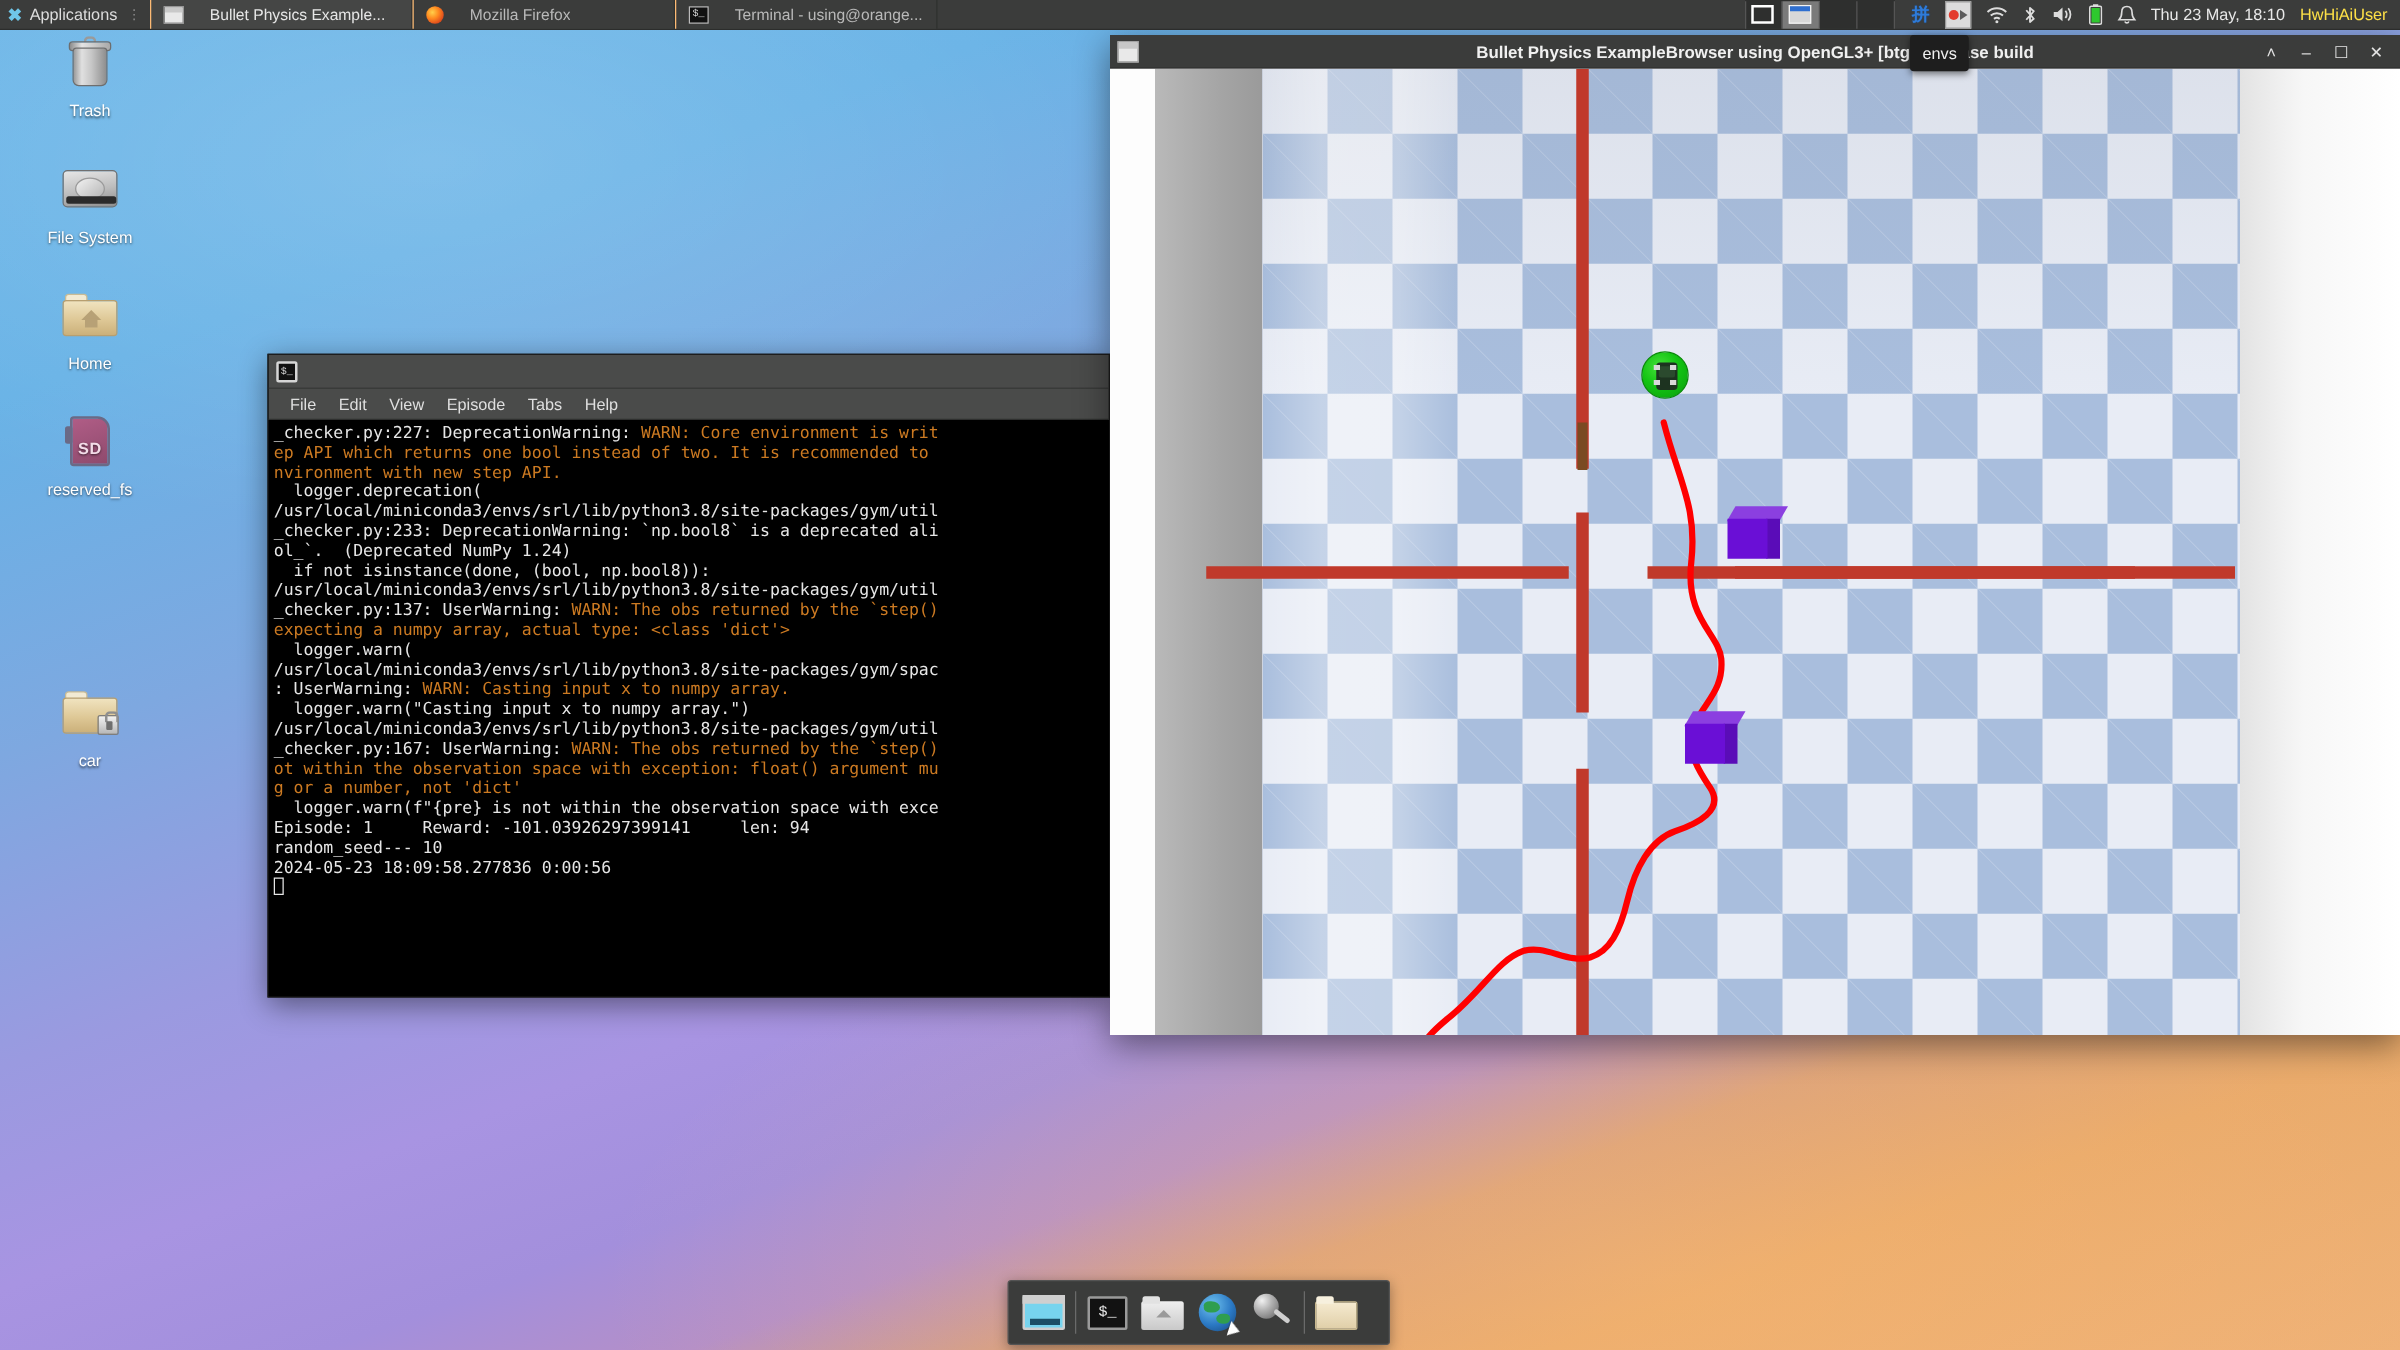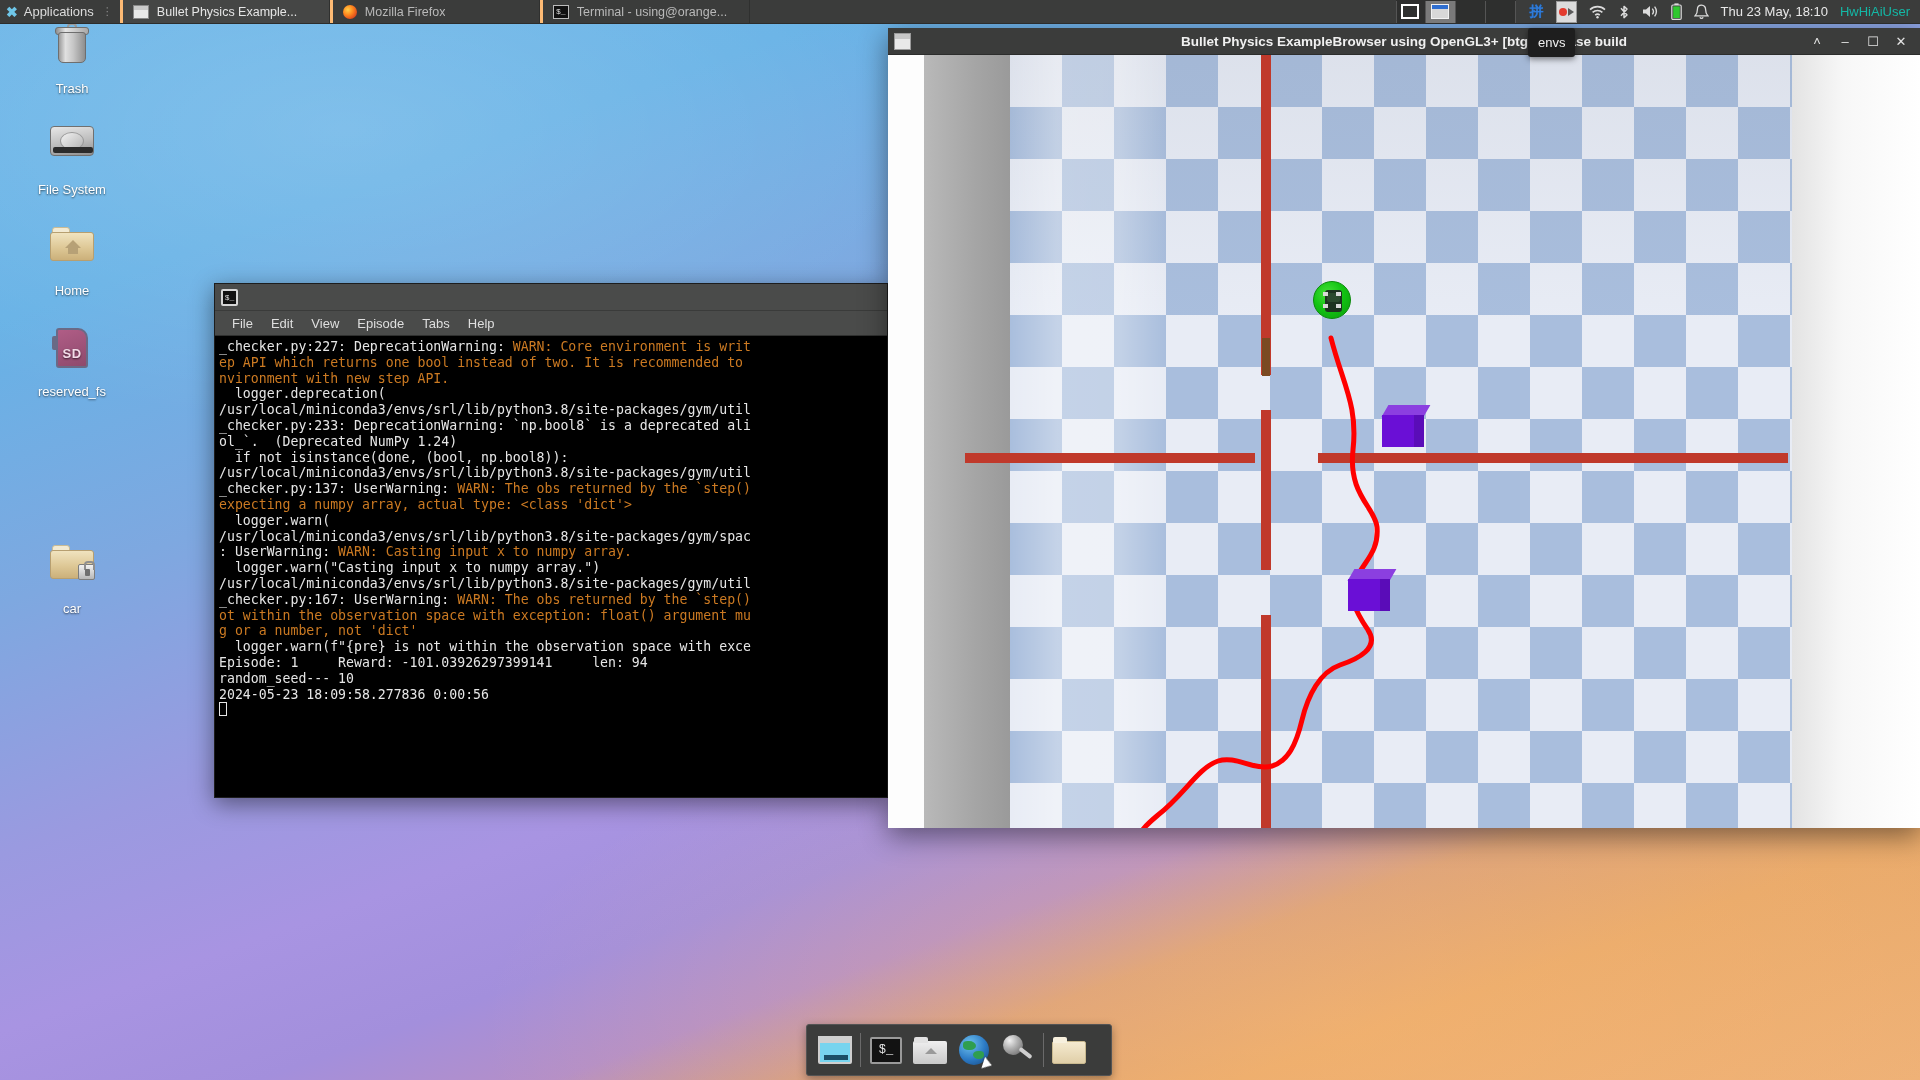--- a/index.html
+++ b/index.html
@@ -36,23 +36,23 @@
     border-bottom: 1px solid #2c2d2c;
   }
   .applications {
     display: flex; align-items: center; gap: 6px;
     padding: 0 8px 0 6px; white-space: nowrap;
   }
   .app-x { color: #6fc6e8; font-weight: bold; font-size: 14px; line-height: 1; }
   .panel-handle { color: #8b8b8b; font-size: 11px; letter-spacing: -1px; padding-left: 2px;}
   .tasklist { display: flex; align-items: stretch; flex: 0 0 auto; }
   .task {
-    display: flex; align-items: center; gap: 8px;
+    display: flex; align-items: center; gap: 21px;
     padding: 0 10px; min-width: 210px; max-width: 225px;
-    border-left: 3px solid #fdba74; border-right: 1px solid #2f302f;
+    border-left: 1px solid #fdba74; border-right: 1px solid #2f302f;
     background: #454645; color: #e6e6e6;
     overflow: hidden; white-space: nowrap;
   }
   .task.inactive { background: #3b3c3b; color: #b9b9b9; }
   .task-label { overflow: hidden; text-overflow: ellipsis; font-size: 12.5px; }
   .task-icon { width: 16px; height: 14px; flex: 0 0 auto; position: relative; }
   .ic-window { background: #e9e9e9; border: 1px solid #888; }
   .ic-window::before { content:""; position:absolute; left:0; right:0; top:0; height:4px; background:#c9c9c9; }
   .ic-firefox {
     border-radius: 50%;
@@ -77,30 +77,30 @@
   }
 
   .tray { display:flex; align-items:center; gap:12px; padding: 0 10px 0 14px; }
   .tray-item { display:flex; align-items:center; height:22px; }
   .ime { color:#2f7bd8; font-weight:bold; font-size:14px;
          font-family:"DejaVu Sans", sans-serif; text-shadow:0 0 1px #1a5fb4; }
   .kazam-tray { background:#dcdcdc; padding:1px 2px; border:1px solid #9b9b9b; display:flex; align-items:center; gap:1px;}
   .kazam-dot { width:8px; height:8px; border-radius:50%; background:#e33b2e; }
   .kazam-cam { width:0;height:0;border-top:4px solid transparent;border-bottom:4px solid transparent;border-left:6px solid #5b5b5b;}
   .clock { font-size: 13px; color: #e8e8e8; white-space: nowrap; }
-  .user { font-size: 13px; color: #14b8a6; white-space: nowrap; }
+  .user { font-size: 13px; color: #fde047; white-space: nowrap; }
 
   
   .desk-icons { position: absolute; top: 25px; left: 14px; width: 130px; z-index: 10; }
   .desk-icon {
     width: 116px; margin-bottom: 30px; text-align: center;
     color: #ffffff; font-size: 13px;
     text-shadow: 0 1px 2px rgba(0,0,0,.65);
   }
-  .desk-icon .glyph { height: 50px; display:flex; align-items:flex-start; justify-content:center; margin-bottom:6px; }
+  .desk-icon .glyph { height: 50px; display:flex; align-items:center; justify-content:center; margin-bottom:6px; }
   .desk-icon .label { display:inline-block; padding: 0 3px; line-height: 15px; }
 
   
   .trash-can { width:34px;height:38px;position:relative; }
   .trash-body { position:absolute; bottom:0; left:3px; width:28px;height:31px;
     background:linear-gradient(90deg,#9a9a9a,#e0e0e0 25%,#c6c6c6 55%,#8e8e8e);
     border-radius: 3px 3px 5px 5px; border:1px solid #6e6e6e;}
   .trash-lid { position:absolute; top:2px; left:0px; width:34px;height:8px;
     background:linear-gradient(90deg,#8d8d8d,#e4e4e4 30%,#a9a9a9);
     border-radius:3px; border:1px solid #6e6e6e;}

